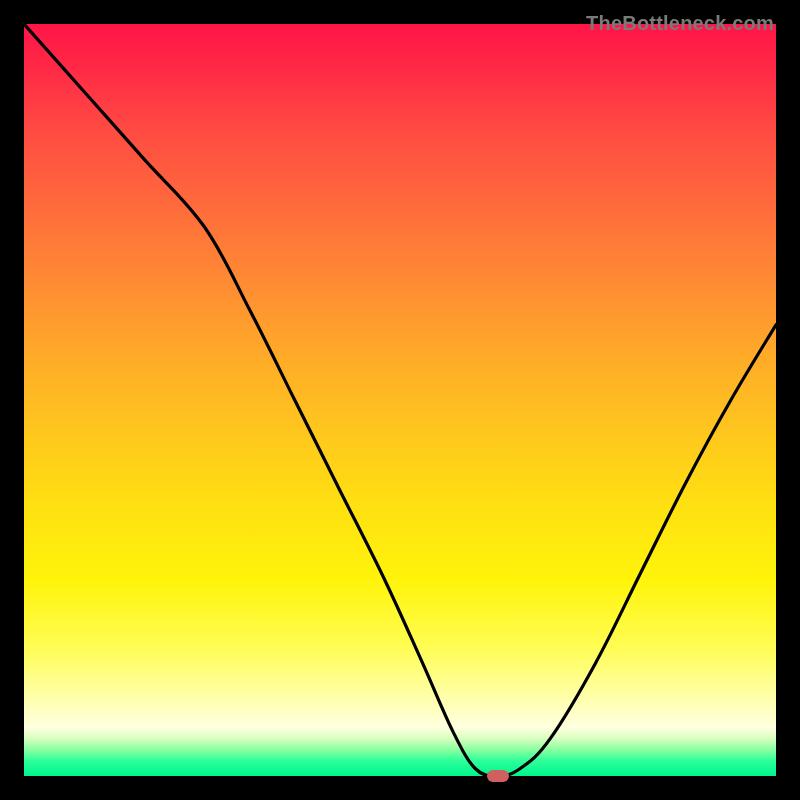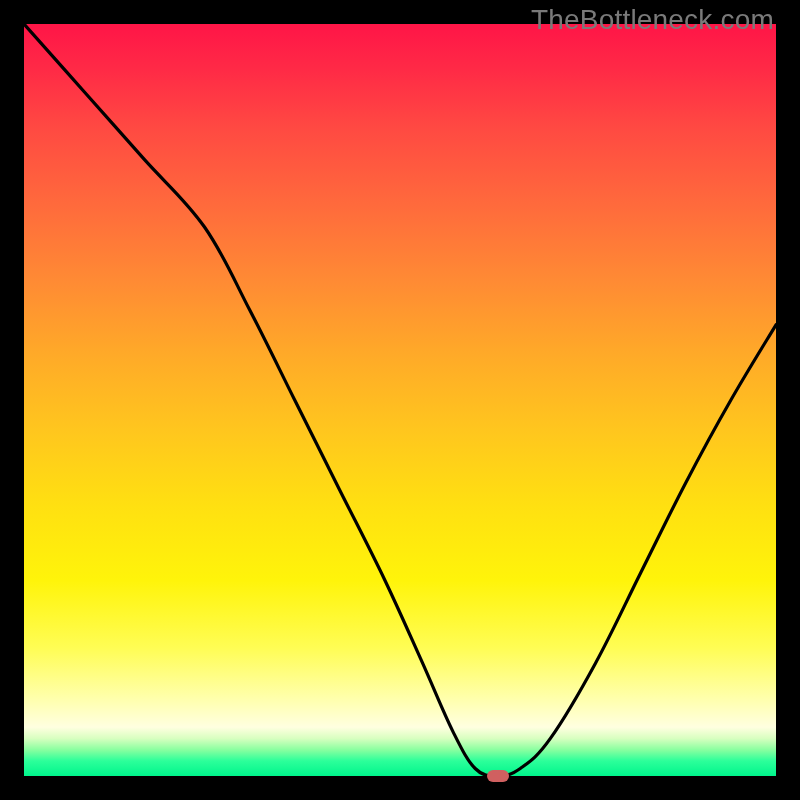--- a/index.html
+++ b/index.html
@@ -46,25 +46,25 @@
   }
   .curve-svg {
     position: absolute;
     left: 0;
     top: 0;
     width: 752px;
     height: 752px;
   }
   .watermark {
     position: absolute;
-    top: 4px;
+    top: 12px;
     right: 26px;
     color: #7a7a7a;
-    font-size: 28px;
-    font-weight: 400;
+    font-size: 20px;
+    font-weight: 700;
     letter-spacing: 0.2px;
     user-select: none;
   }
   .marker {
     position: absolute;
     width: 22px;
     height: 12px;
     border-radius: 6px;
     background: #d06060;
     transform: translate(-50%, -50%);

